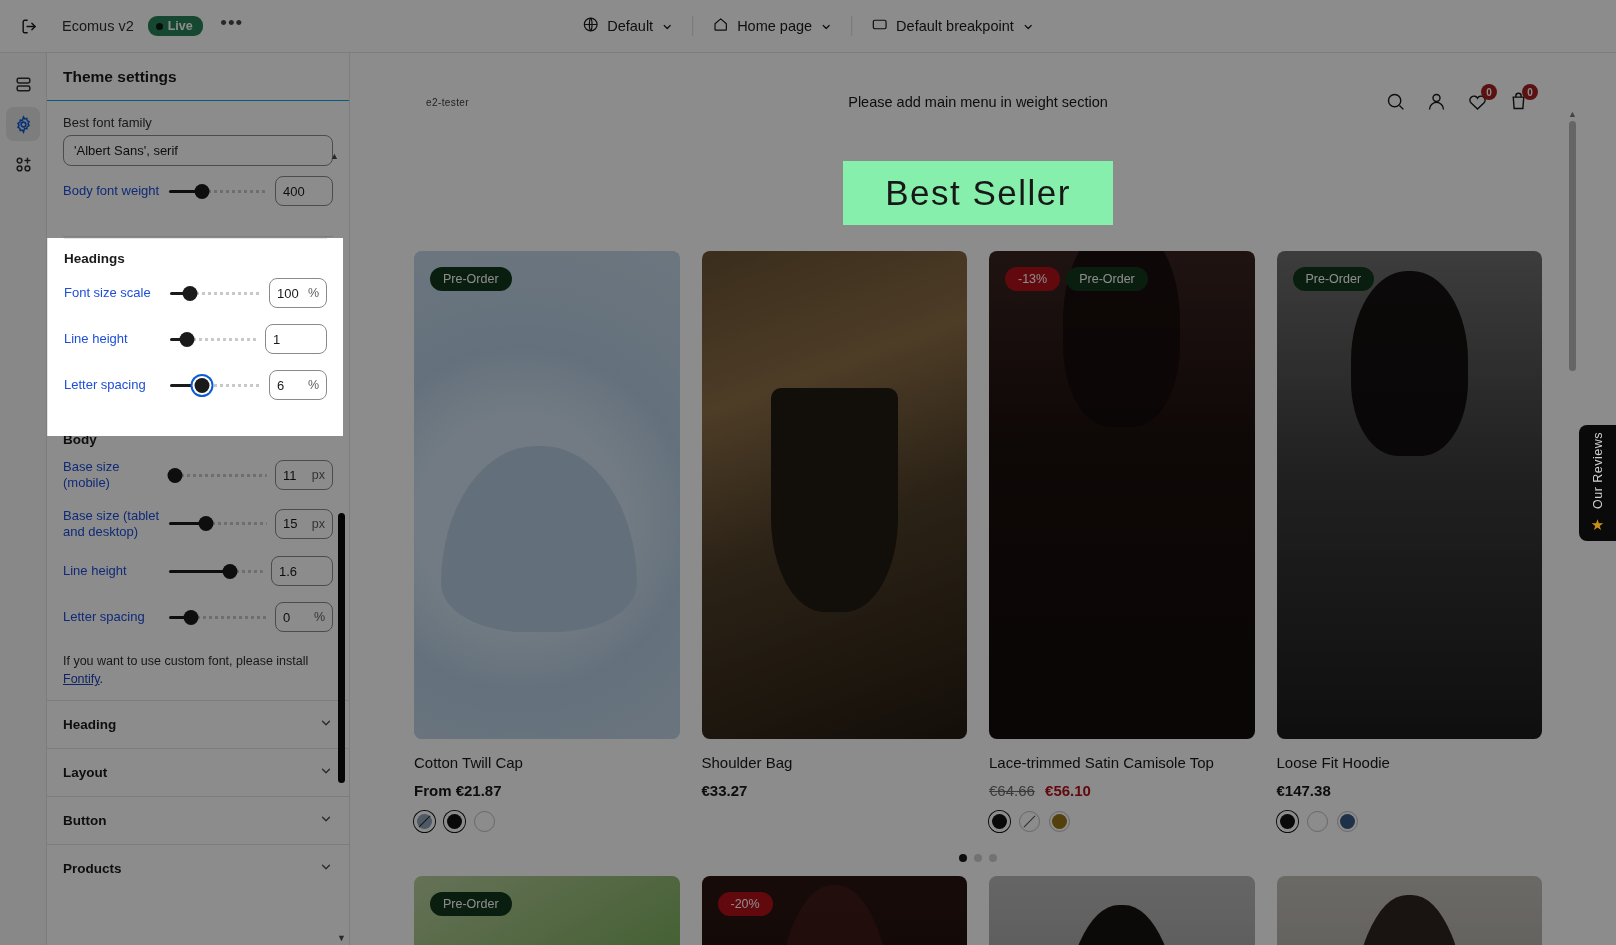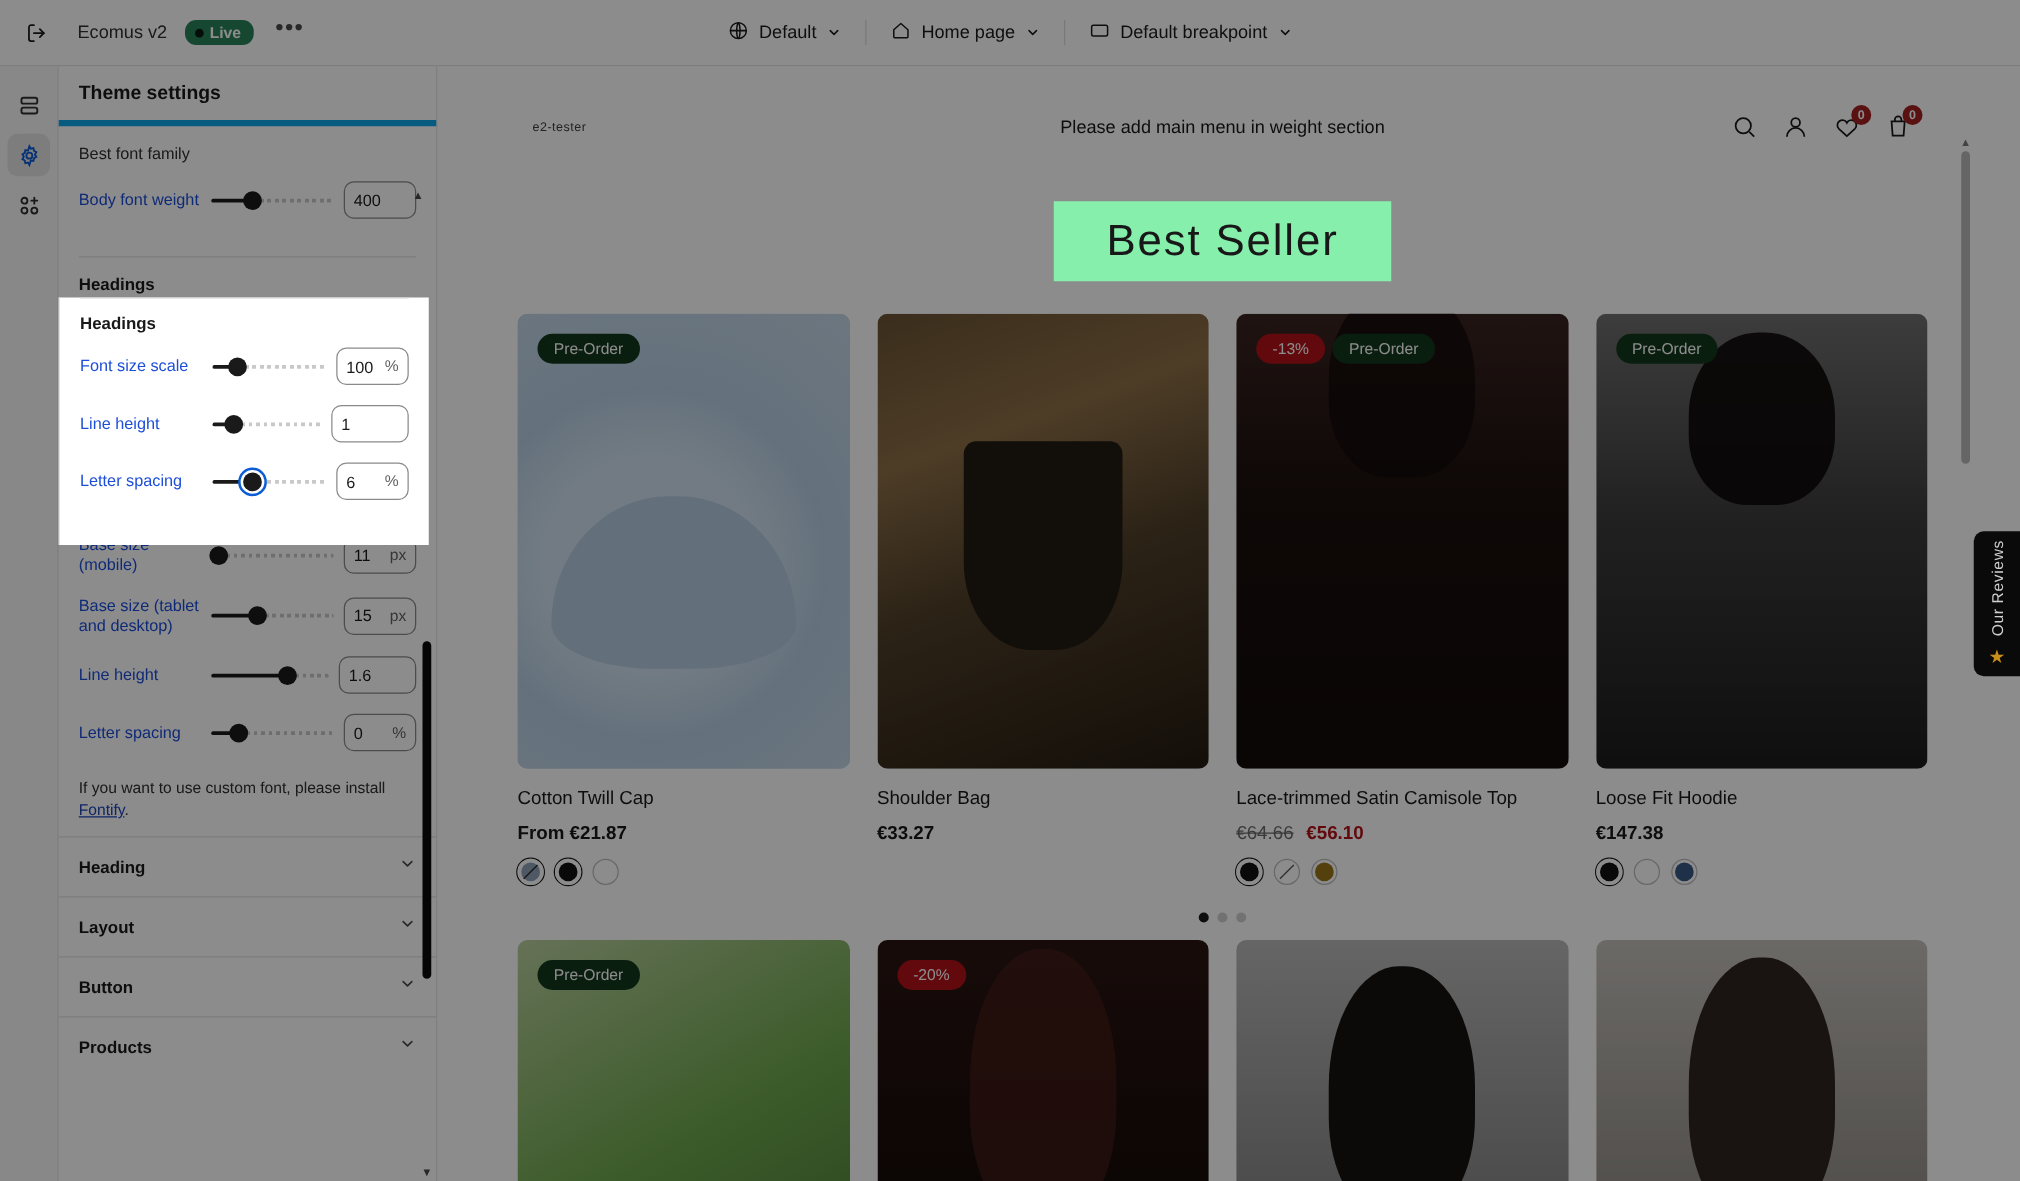--- a/index.html
+++ b/index.html
@@ -63,21 +63,21 @@
   .rail-btn.active { background: #e3e3e3; color: #0b5cd5; }
 
   
   .panel {
     position: absolute; top: 53px; left: 47px; width: 303px; height: 892px;
     background: #ffffff; border-right: 1px solid #e3e3e3;
     display: flex; flex-direction: column;
   }
   .panel-head {
     height: 48px; display:flex; align-items:center; padding: 0 16px;
-    border-bottom: 5px solid #0ea5e9; flex: 0 0 auto;
+    border-bottom: 1px solid #0ea5e9; flex: 0 0 auto;
   }
   .panel-title { font-size: 15.5px; font-weight: 700; color: #1a1a1a; }
   .panel-body { position: relative; flex: 1 1 auto; overflow: hidden; }
 
   .scroll-arrow { position:absolute; right: 10px; top: 50px; font-size:9px; color:#4a4a4a; }
   .panel-scrollbar {
     position: absolute; right: 4px; top: 412px; width: 7px; height: 270px;
     background: #0a0a0a; border-radius: 4px;
   }
   .panel-scrollbar-bottom {
@@ -168,21 +168,21 @@
     padding: 12px 42px; background: #86efac;
     position: relative; z-index: 61; 
   }
 
   .grid {
     display: grid; grid-template-columns: repeat(4, 1fr); gap: 2px 22px;
     padding: 0 36px;
   }
   .card { position: relative; }
   .card-img {
-    position: relative; width: 100%; height: 364px; border-radius: 8px; overflow:hidden;
+    position: relative; width: 100%; height: 488px; border-radius: 8px; overflow:hidden;
   }
   .badges { position:absolute; top: 16px; left: 16px; display:flex; gap: 6px; z-index:2; }
   .badge { font-size: 12.5px; color:#fff; border-radius: 14px; padding: 5px 13px; white-space:nowrap;}
   .badge.pre { background: #13381d; }
   .badge.sale { background: #b3121a; }
   .soldout {
     position:absolute; left:50%; top:50%; transform: translate(-50%,-50%);
     width: 88px; height: 88px; border-radius: 50%;
     background: rgba(255,255,255,0.82); color:#181818; font-size: 13.5px;
     display:flex; align-items:center; justify-content:center; z-index:2;
@@ -330,20 +330,21 @@
 
   <div class="panel">
     <div class="panel-head">
       <div class="panel-title">Theme settings</div>
     </div>
     <div class="panel-body">
       <div class="scroll-arrow">▲</div>
 
       <div class="grp">
         <div class="fld-label">Best font family</div>
+        <input class="txtinput" value="'Albert Sans', serif" style="">
       </div>
 
       <div class="grp" style="padding-top:0">
         <div class="row">
           <div class="row-lbl">Body font weight</div>
           <div class="slider">
             <div class="trk-fill" style="width:34%"></div>
             <div class="trk-rest" style="left:34%; right:0"></div>
             <div class="knob" style="left:34%"></div>
           </div>

